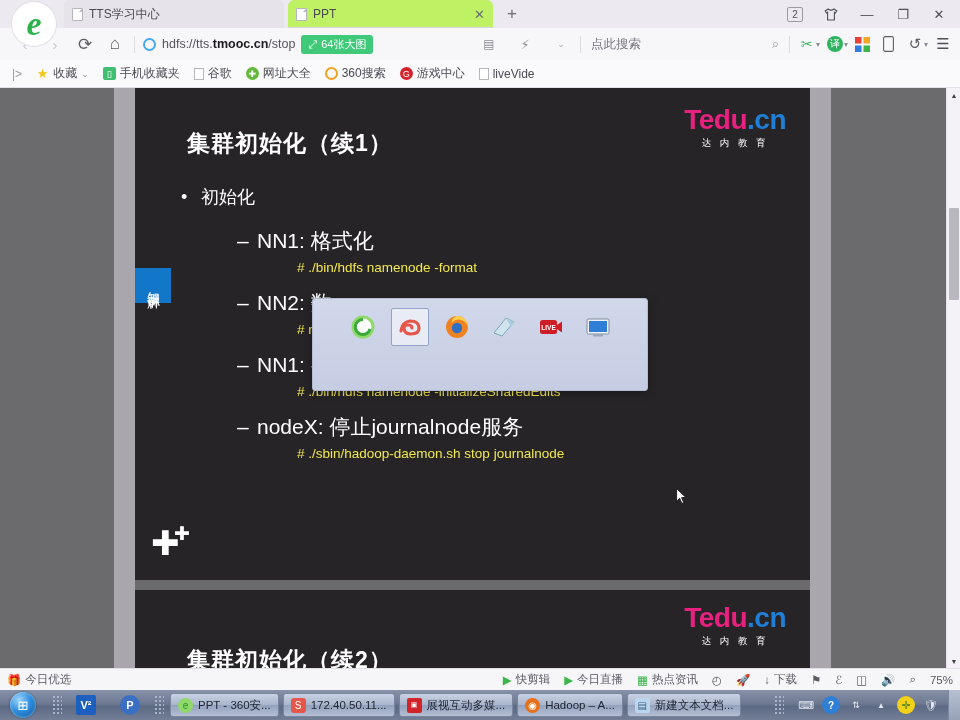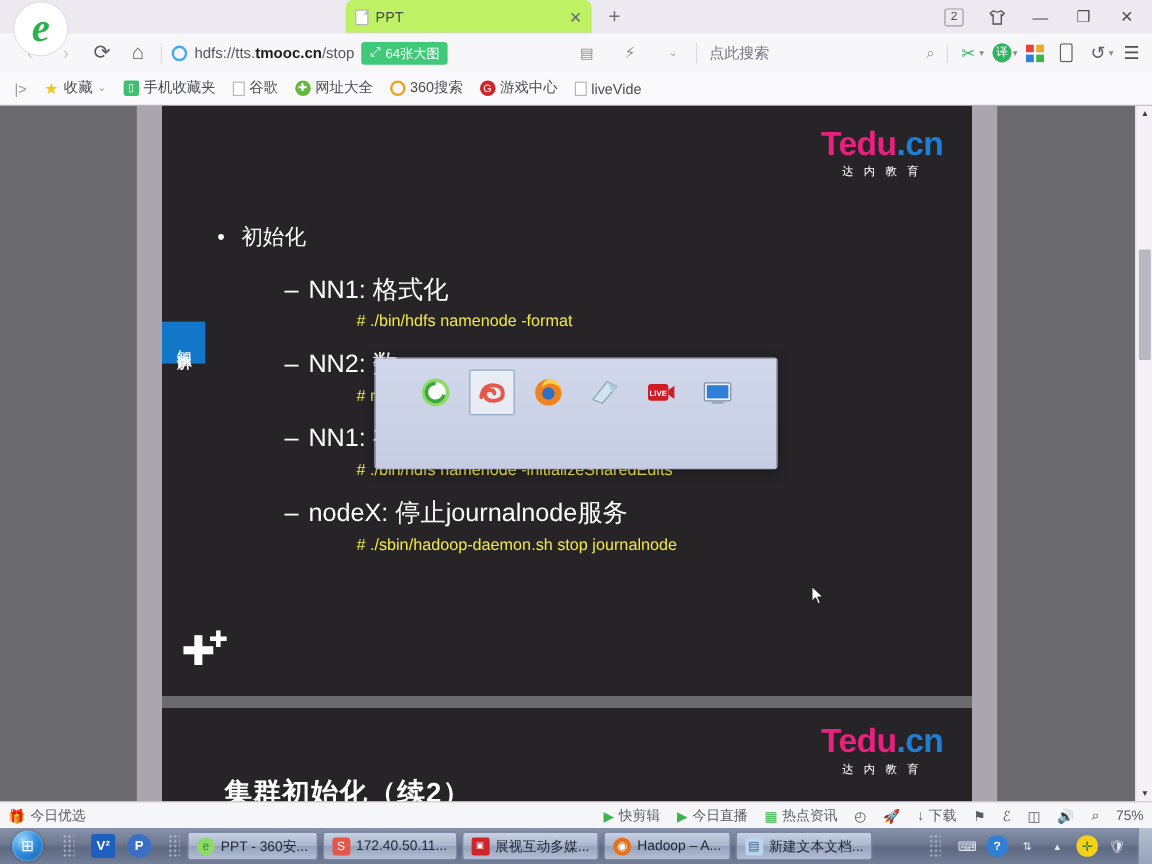--- a/index.html
+++ b/index.html
@@ -145,21 +145,21 @@
              background:linear-gradient(#8792ab,#6d7990 45%,#5d6a83 55%,#737e97);
              display:flex; align-items:center; }
   .startorb { width:46px; height:30px; display:flex; align-items:center; justify-content:center; }
   .orb-circle { width:26px;height:26px;border-radius:50%;
     background:radial-gradient(circle at 35% 30%, #9fd7ff 0%, #2f8fe0 45%, #0a4f96 100%);
     box-shadow:0 0 3px rgba(255,255,255,.6) inset, 0 0 2px rgba(0,0,0,.5);
     display:flex;align-items:center;justify-content:center;color:#fff;font-size:13px; }
   .grip { width:10px; height:20px; margin:0 6px;
      background-image:radial-gradient(#b9c2d4 38%, transparent 40%);
      background-size:4px 4px; opacity:.8; }
-  .qlaunch { display:flex; align-items:flex-start; gap:10px; padding:0 8px; }
+  .qlaunch { display:flex; align-items:flex-start; gap:24px; padding:0 8px; }
   .qico { width:20px;height:20px;display:flex;align-items:center;justify-content:center;
           border-radius:2px;font-size:11px;font-weight:bold;color:#fff; }
   .tbtn { height:24px; min-width:104px; max-width:118px; margin-right:4px; padding:0 7px;
           display:flex; align-items:center; gap:5px; font-size:11.5px; color:#fff;
           background:linear-gradient(#c9d2e3,#aab6cd 48%,#94a2bd 52%,#b4bfd4);
           border:1px solid #7a86a0; border-radius:3px; overflow:hidden; white-space:nowrap; }
   .tbtn .tico { width:15px;height:15px;flex:none;display:flex;align-items:center;
                 justify-content:center;font-size:10px;color:#fff;border-radius:2px; }
   .tbtn .tlabel { overflow:hidden; text-overflow:ellipsis; color:#1d2331; }
   .tray { margin-left:auto; display:flex; align-items:center; gap:7px; padding-right:4px; }
@@ -176,20 +176,24 @@
 
 <div id="app">
 
   <div class="browser">
 
     <div class="tabstrip">
       <div class="logo-orb">
         <span class="orb-e">e</span>
       </div>
 
+      <div class="tab tab-inactive">
+        <span class="tabicon"></span>
+        <span>TTS学习中心</span>
+      </div>
 
       <div class="tab tab-active">
         <span class="tabicon"></span>
         <span>PPT</span>
         <span class="tab-close">✕</span>
       </div>
 
       <div class="newtab">+</div>
 
       <div class="winbtns">
@@ -300,20 +304,21 @@
         <div class="gutter2"></div>
 
         <div class="slide slide1">
           <div class="tedu">
             <div class="tedu-word">
               <span class="tedu-t">T</span><span class="tedu-e">edu</span><span class="tedu-rest">.cn</span>
             </div>
             <div class="tedu-sub">达 内 教 育</div>
           </div>
 
+          <div class="slide-title">集群初始化（续1）</div>
 
           <div class="bullets">
             <div class="b1"><span class="dot">•</span><span>初始化</span></div>
             <div class="b2"><span class="dash">–</span><span>NN1: 格式化</span></div>
             <div class="b3"># ./bin/hdfs  namenode  -format</div>
             <div class="b2"><span class="dash">–</span><span>NN2: 数</span></div>
             <div class="b3"># rsync</div>
             <div class="b2"><span class="dash">–</span><span>NN1: 初</span></div>
             <div class="b3"># ./bin/hdfs namenode -initializeSharedEdits</div>
             <div class="b2"><span class="dash">–</span><span>nodeX: 停止journalnode服务</span></div>

